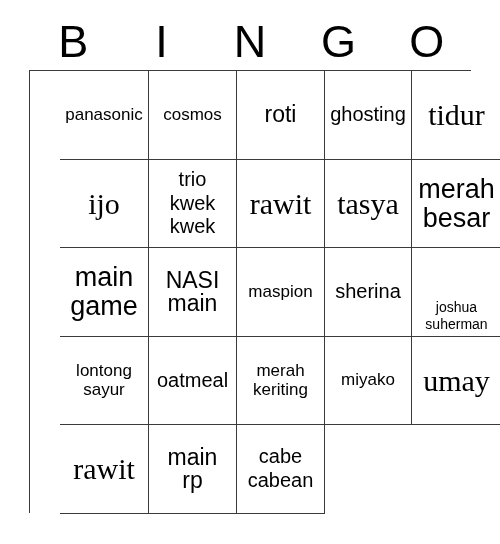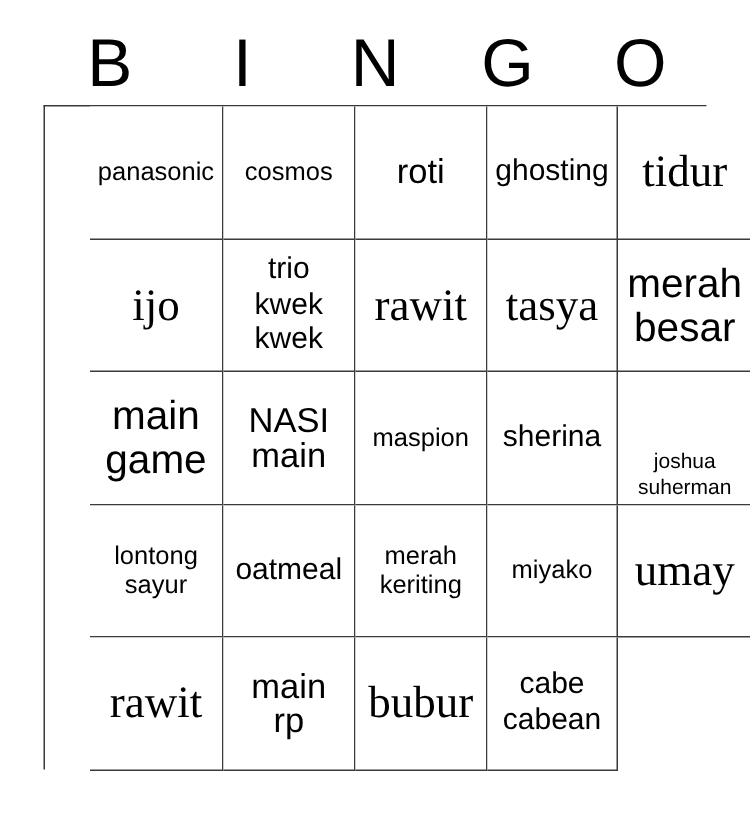--- a/index.html
+++ b/index.html
@@ -171,21 +171,18 @@
         <span class="cell-text s-xxl">umay</span>
       </div>
       <div class="cell">
         <span class="cell-text s-xxl">rawit</span>
       </div>
       <div class="cell">
         <span class="cell-text s-xxxl">main
 rp</span>
       </div>
       <div class="cell">
-        <span class="cell-text s-xxl">bubur</span>
-      </div>
-      <div class="cell">
         <span class="cell-text s-md">cabe
 cabean</span>
       </div>
     </div>
 
 </div>
 
 </body></html>

